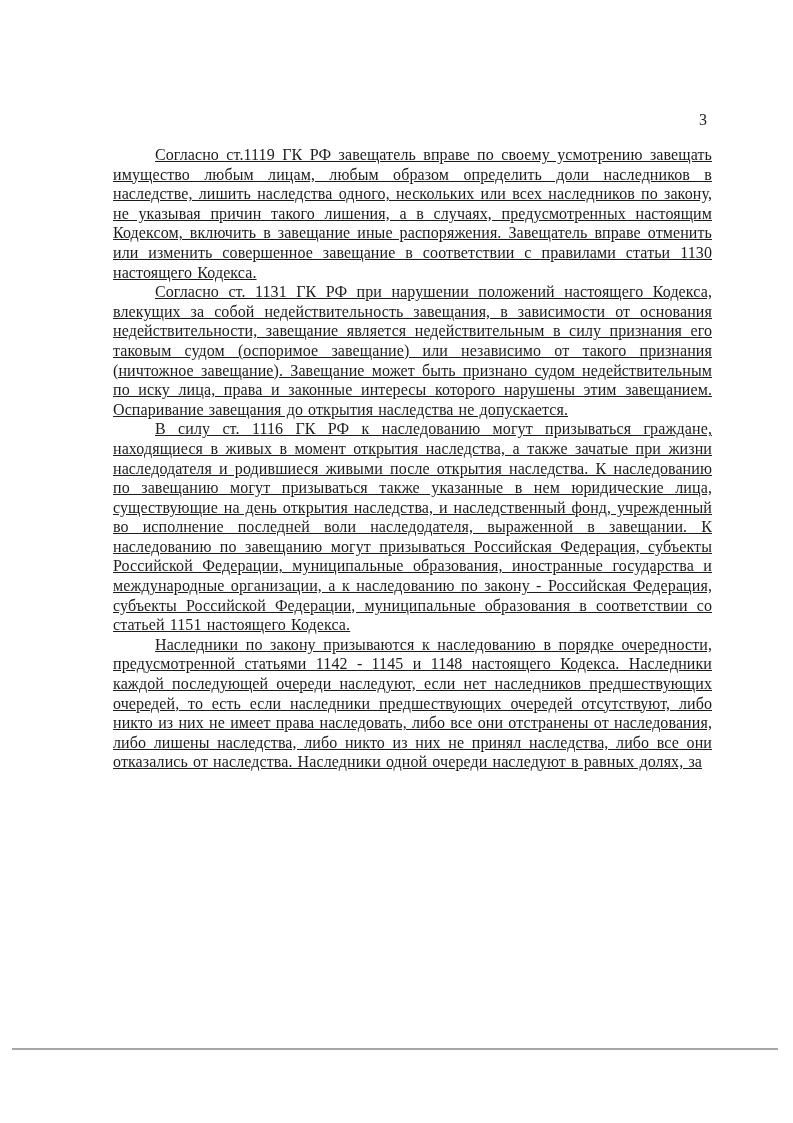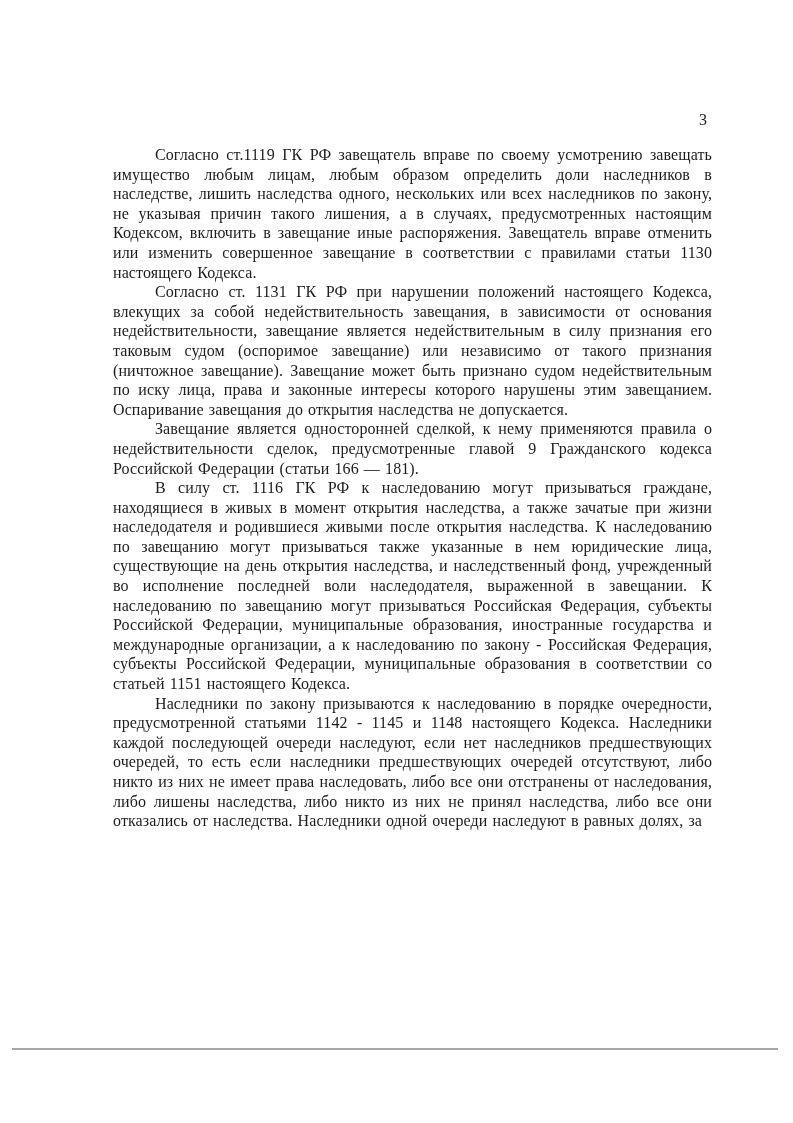--- a/index.html
+++ b/index.html
@@ -34,40 +34,40 @@
   }
   .content p {
     margin: 0;
     padding: 0;
     text-indent: 42px;
     text-align: justify;
     font-size: 16px;
     line-height: 19.6px;
     letter-spacing: 0.1px;
     word-spacing: 1px;
+    text-decoration: underline;
   }
   .footer-rule {
     position: absolute;
     top: 1048px;
     left: 12px;
     width: 766px;
     height: 2px;
     background: #a9a7a5;
   }
 </style>
 </head>
 <body>
 
 <div class="page">
 
   <div class="page-number">3</div>
 
   <div class="content">
     <p>Согласно ст.1119 ГК РФ завещатель вправе по своему усмотрению завещать имущество любым лицам, любым образом определить доли наследников в наследстве, лишить наследства одного, нескольких или всех наследников по закону, не указывая причин такого лишения, а в случаях, предусмотренных настоящим Кодексом, включить в завещание иные распоряжения. Завещатель вправе отменить или изменить совершенное завещание в соответствии с правилами статьи 1130 настоящего Кодекса.</p>
     <p>Согласно ст. 1131 ГК РФ при нарушении положений настоящего Кодекса, влекущих за собой недействительность завещания, в зависимости от основания недействительности, завещание является недействительным в силу признания его таковым судом (оспоримое завещание) или независимо от такого признания (ничтожное завещание). Завещание может быть признано судом недействительным по иску лица, права и законные интересы которого нарушены этим завещанием. Оспаривание завещания до открытия наследства не допускается.</p>
-    <p>Завещание является односторонней сделкой, к нему применяются правила о недействительности сделок, предусмотренные главой 9 Гражданского кодекса Российской Федерации (статьи 166 — 181).</p>
     <p>В силу ст. 1116 ГК РФ к наследованию могут призываться граждане, находящиеся в живых в момент открытия наследства, а также зачатые при жизни наследодателя и родившиеся живыми после открытия наследства. К наследованию по завещанию могут призываться также указанные в нем юридические лица, существующие на день открытия наследства, и наследственный фонд, учрежденный во исполнение последней воли наследодателя, выраженной в завещании. К наследованию по завещанию могут призываться Российская Федерация, субъекты Российской Федерации, муниципальные образования, иностранные государства и международные организации, а к наследованию по закону - Российская Федерация, субъекты Российской Федерации, муниципальные образования в соответствии со статьей 1151 настоящего Кодекса.</p>
     <p>Наследники по закону призываются к наследованию в порядке очередности, предусмотренной статьями 1142 - 1145 и 1148 настоящего Кодекса. Наследники каждой последующей очереди наследуют, если нет наследников предшествующих очередей, то есть если наследники предшествующих очередей отсутствуют, либо никто из них не имеет права наследовать, либо все они отстранены от наследования, либо лишены наследства, либо никто из них не принял наследства, либо все они отказались от наследства. Наследники одной очереди наследуют в равных долях, за</p>
   </div>
 
   <div class="footer-rule"></div>
 
 </div>
 
 </body></html>

